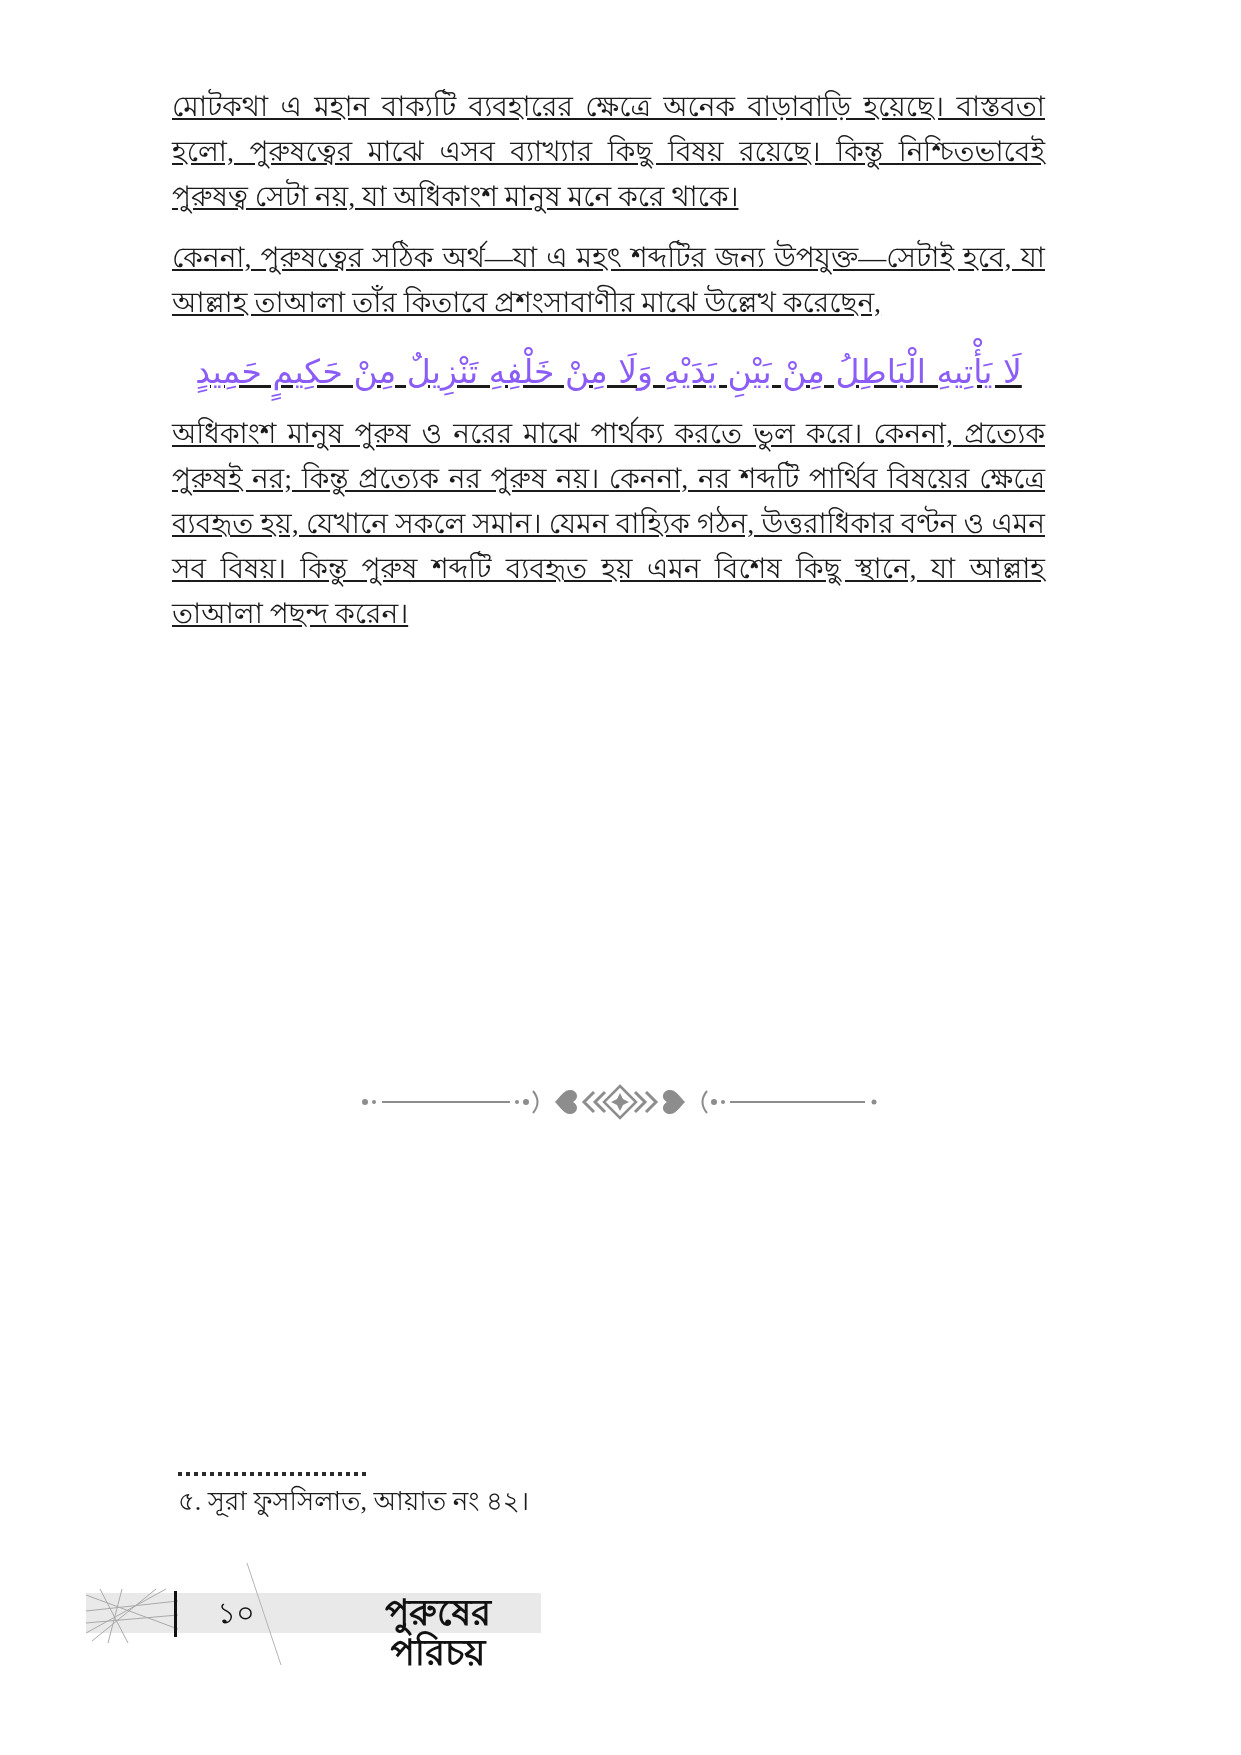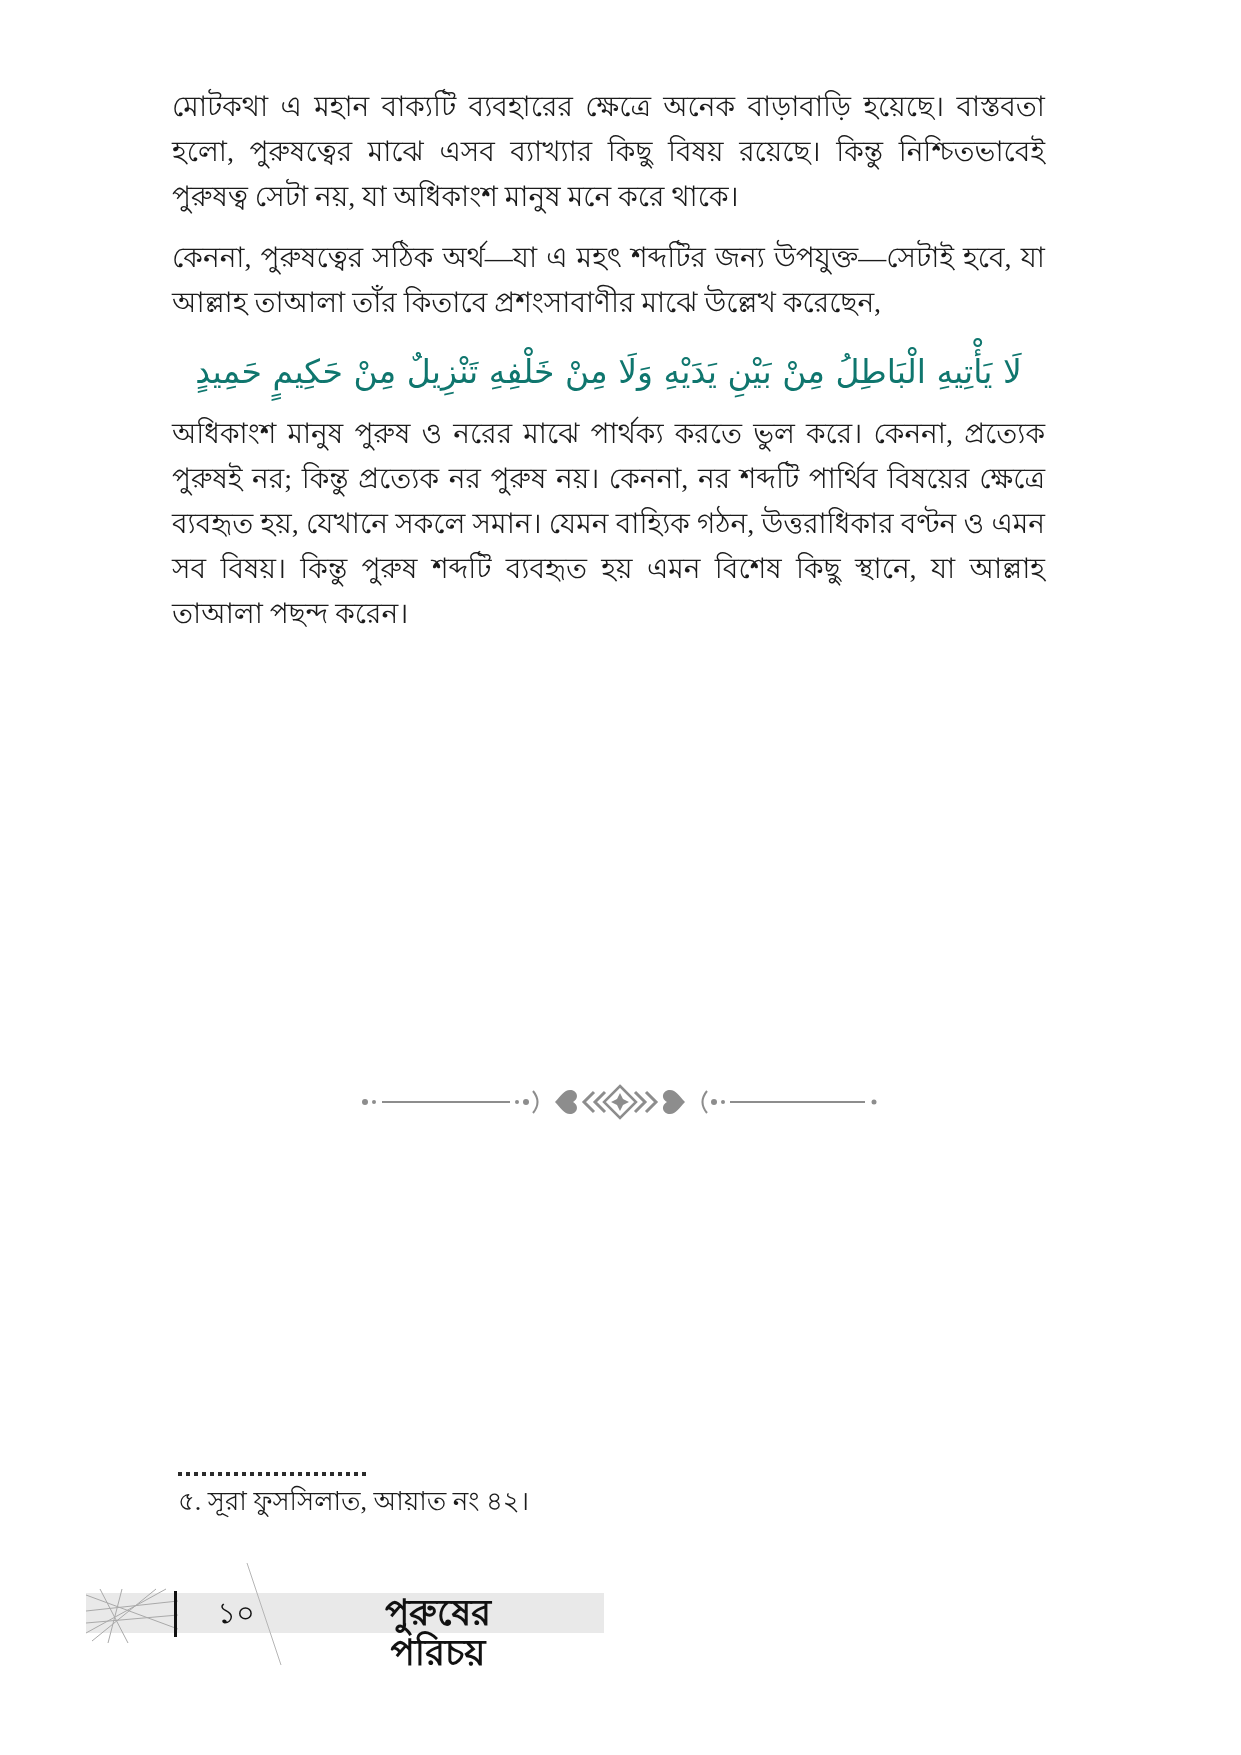--- a/index.html
+++ b/index.html
@@ -6,47 +6,47 @@
   .page {
     position:relative;
     width:1241px; height:1755px;
     background:#ffffff;
     color:#1b1b1b;
     font-family:"Liberation Serif", serif;
     overflow:hidden;
   }
   .content {
     position:absolute; left:172px; top:84px; width:873px;
-    font-size:28px; line-height:45px; text-align:justify;
+    font-size:28px; line-height:45px; text-align:justify;text-decoration:underline;
   }
   .content p { margin:0 0 16px 0; }
   .arabic-verse {
     direction:rtl; text-align:center;
     font-size:33px; line-height:62px;
     margin:14px 0 8px 0;
     font-family:"DejaVu Sans", sans-serif;
-    color:#0f766e;
+    color:#8b5cf6;
   }
   .quote-block {
     margin:0 0 18px 48px;
     width:685px;
     text-align:justify;
   }
   .footnote-ref-sup { font-size:18px; vertical-align:super; line-height:0; }
   .divider-wrap {
     position:absolute; left:352px; top:1082px; width:536px; height:40px;
   }
   .footnote-area { position:absolute; left:178px; top:1472px; }
   .footnote-rule {
     width:192px; height:4px; margin-bottom:9px;
     background-image:repeating-linear-gradient(to right, #2b2b2b 0 4px, transparent 4px 8px);
   }
   .footnote-text { font-size:26px; line-height:34px; color:#1b1b1b; }
   .footer-band {
-    position:absolute; left:86px; top:1593px; width:518px; height:40px;
+    position:absolute; left:86px; top:1593px; width:455px; height:40px;
     background:#e9e9e9;
   }
   .footer-pattern { position:absolute; left:0px; top:-6px; width:92px; height:56px; }
   .footer-vbar {
     position:absolute; left:88px; top:-2px; width:3px; height:46px;
     background:#111111;
   }
   .footer-pagenum {
     position:absolute; left:100px; top:0; width:100px; height:40px;
     line-height:40px; text-align:center; font-size:29px; color:#111111;

